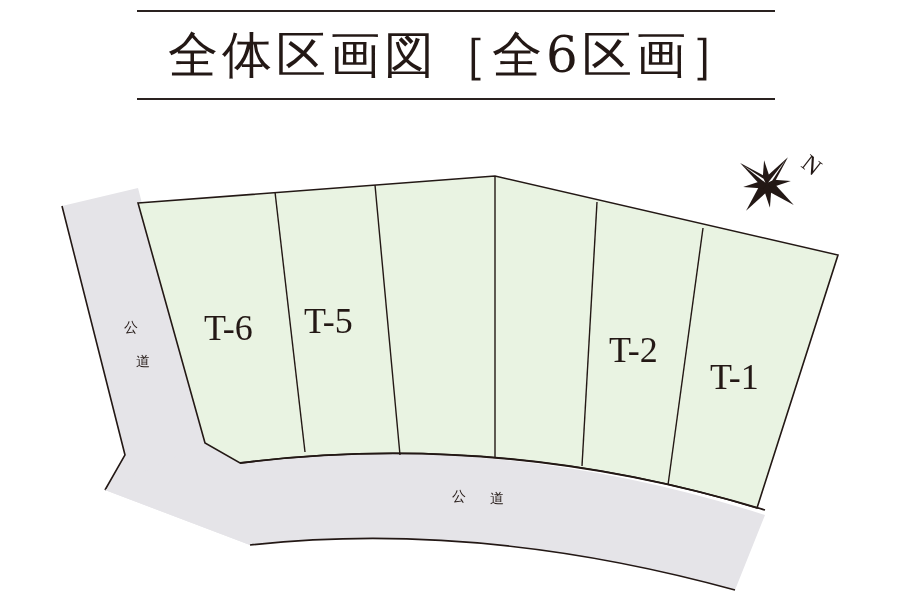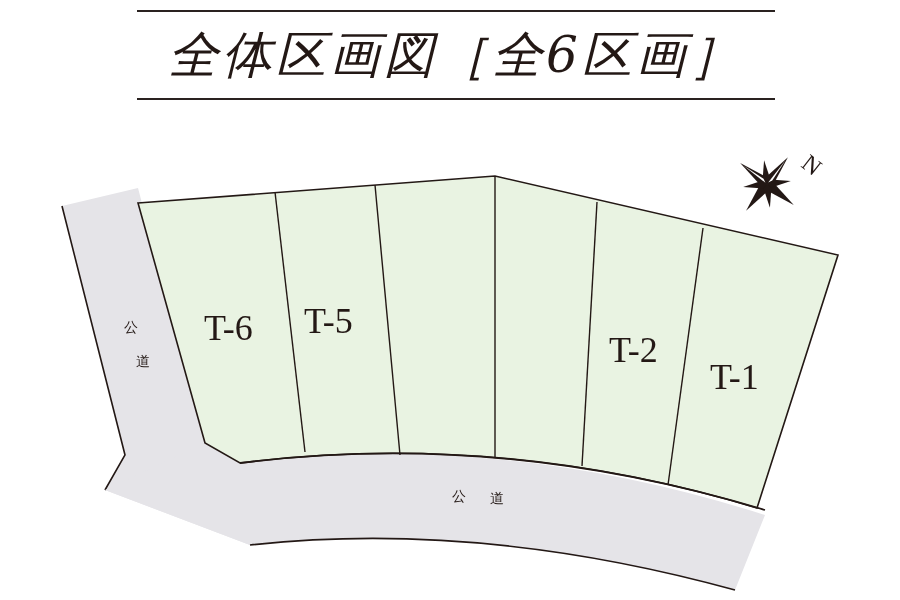--- a/index.html
+++ b/index.html
@@ -1,21 +1,21 @@
 <!DOCTYPE html>
 <html><head>
 <meta charset="utf-8">
 <style>
   html, body { margin:0; padding:0; background:#ffffff; }
   body { width:900px; height:600px; position:relative; overflow:hidden; font-family:"DejaVu Serif", serif; }
   .title-wrap { position:absolute; left:137px; top:10px; width:638px; height:91px; }
   .rule { position:absolute; left:0; width:638px; height:2px; background:#2a2220; }
   .rule.top { top:0; }
   .rule.bottom { top:88px; }
-  .title { position:absolute; left:0; top:14px; width:638px; text-align:center; font-family:"DejaVu Serif", serif; font-size:50px; line-height:62px; color:#231815; letter-spacing:4px; white-space:nowrap;font-style:italic; }
+  .title { position:absolute; left:0; top:14px; width:638px; text-align:center; font-family:"DejaVu Serif", serif; font-size:50px; line-height:62px; color:#231815; letter-spacing:4px; white-space:nowrap; }
   svg.plan { position:absolute; left:0; top:0; }
   .lot-label { font-family:"Liberation Serif", "DejaVu Serif", serif; font-size:36px; fill:#231815; }
   .road-label { font-family:"DejaVu Sans", sans-serif; font-size:14px; fill:#231815; }
 </style>
 </head>
 <body>
 
 <div class="title-wrap">
   <div class="rule top"></div>
   <div class="title">全体区画図［全6区画］</div>

